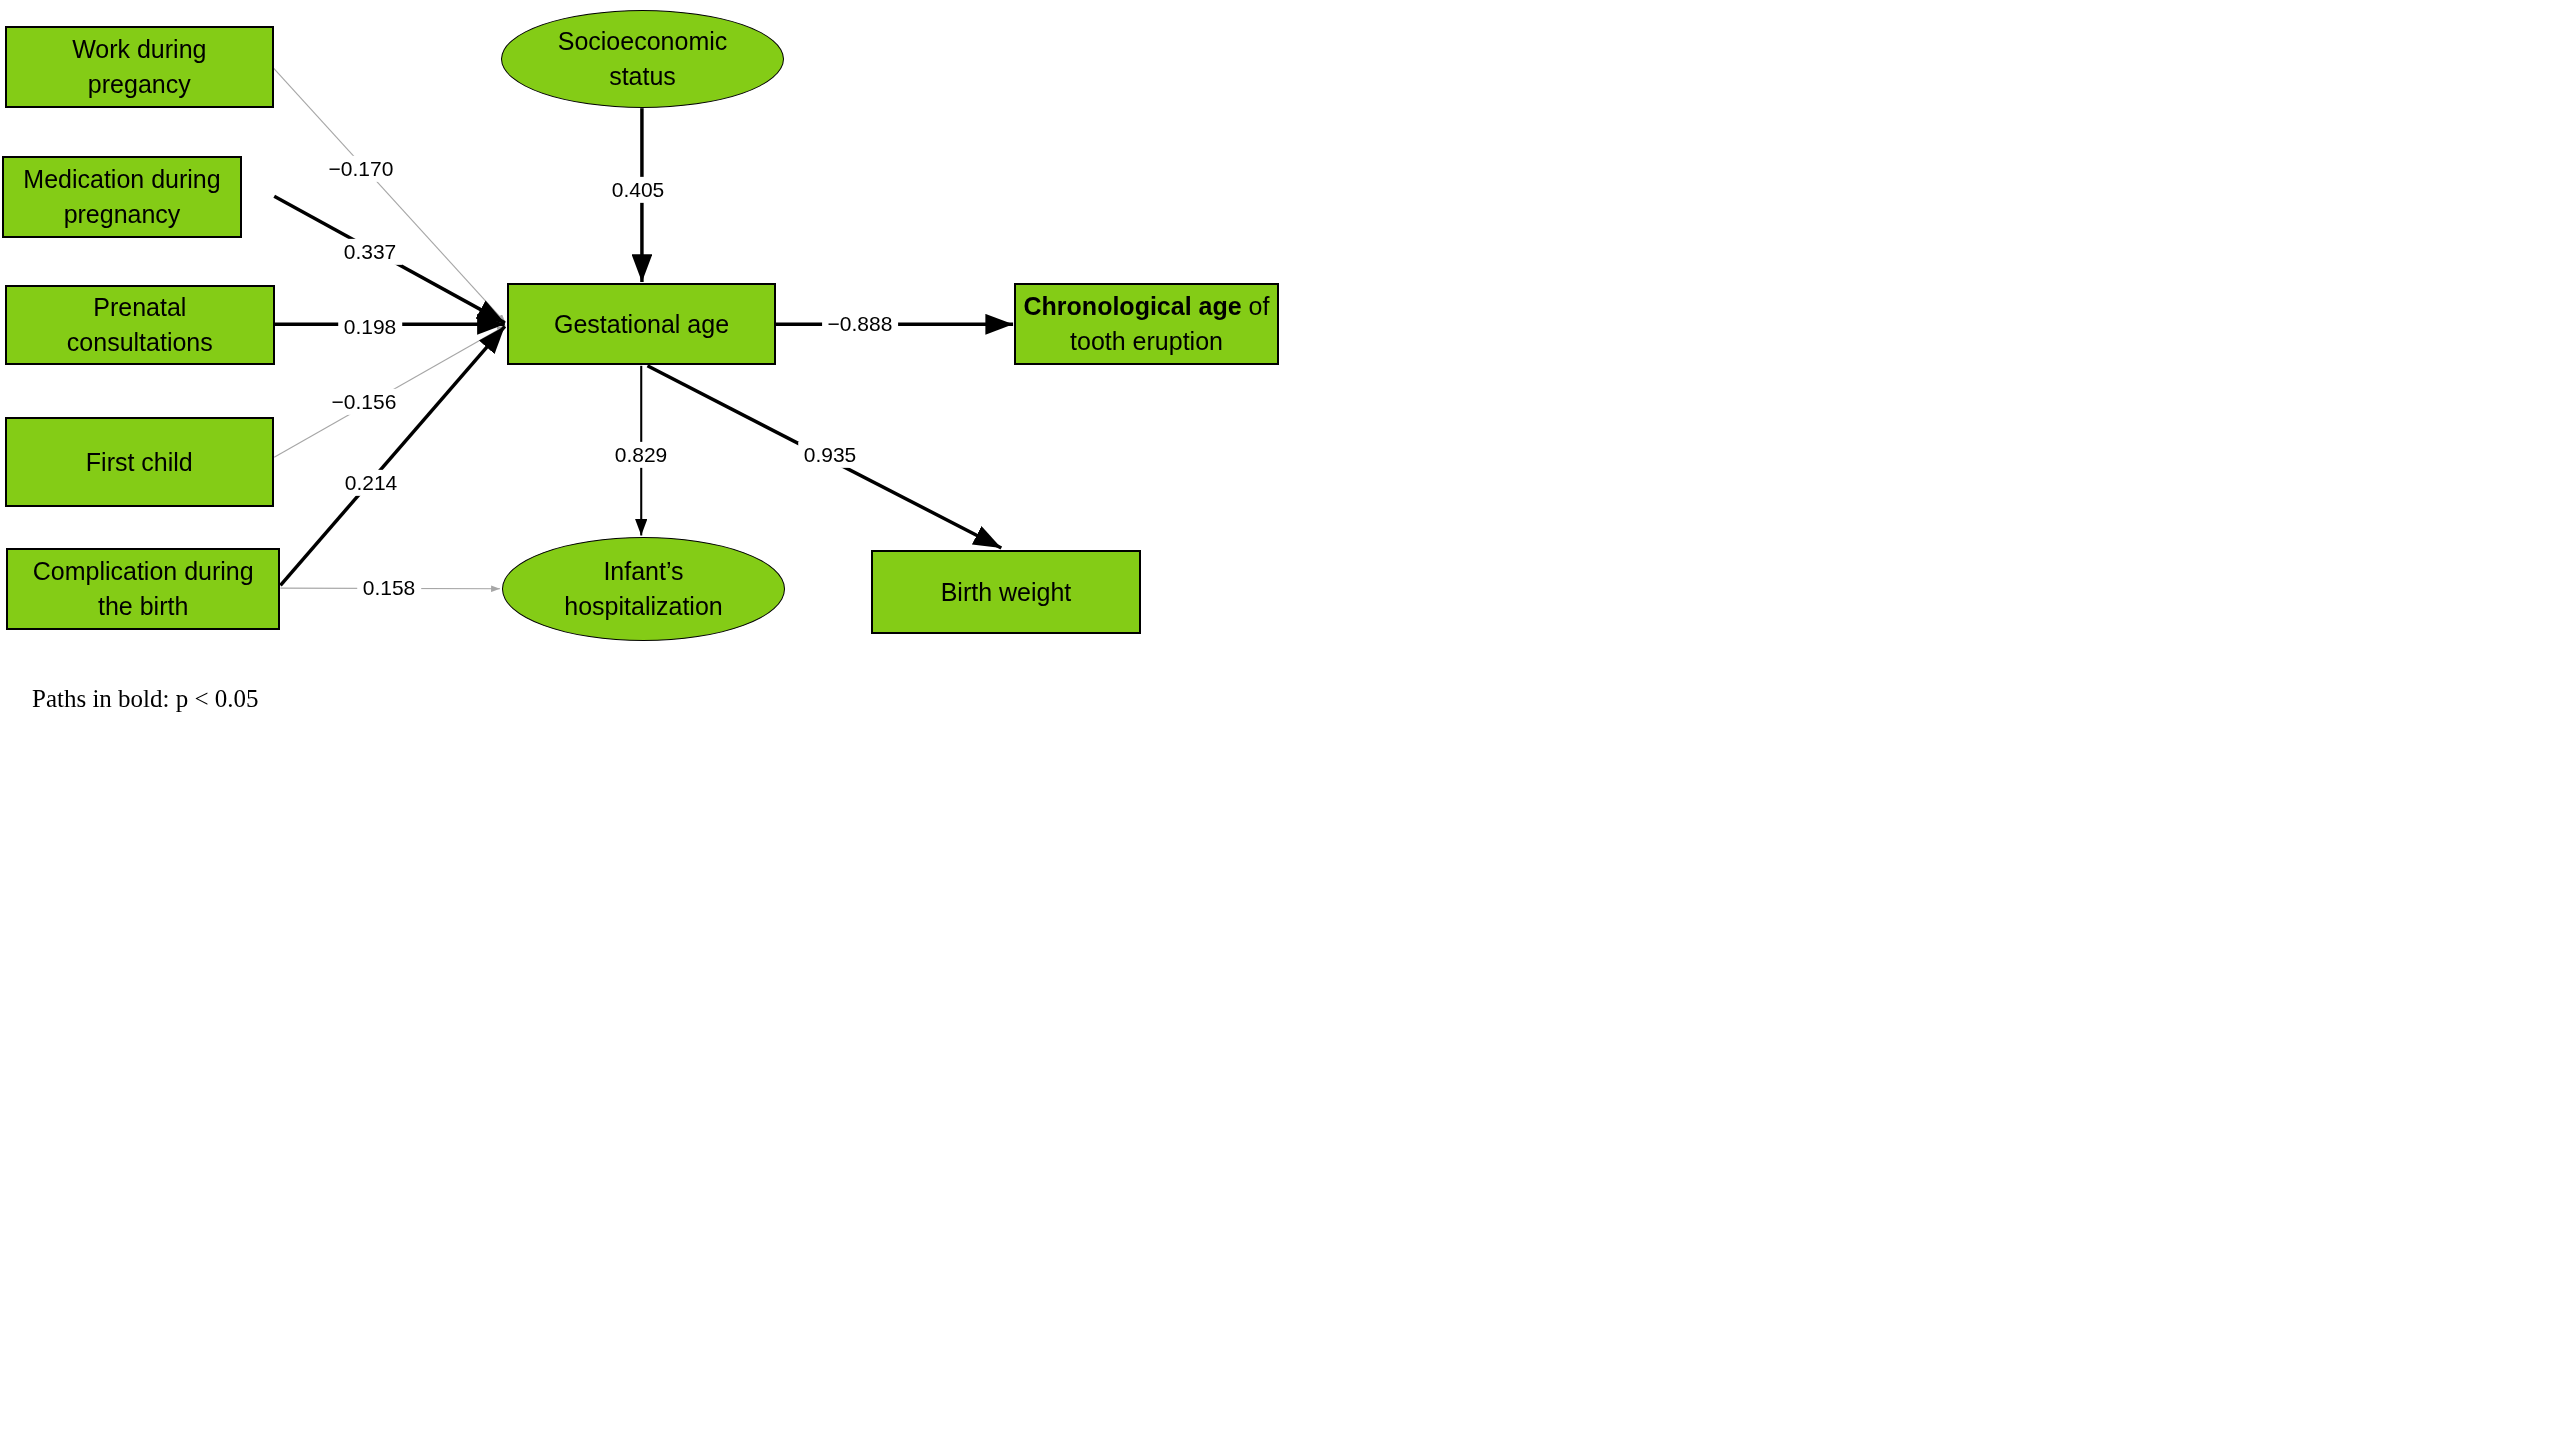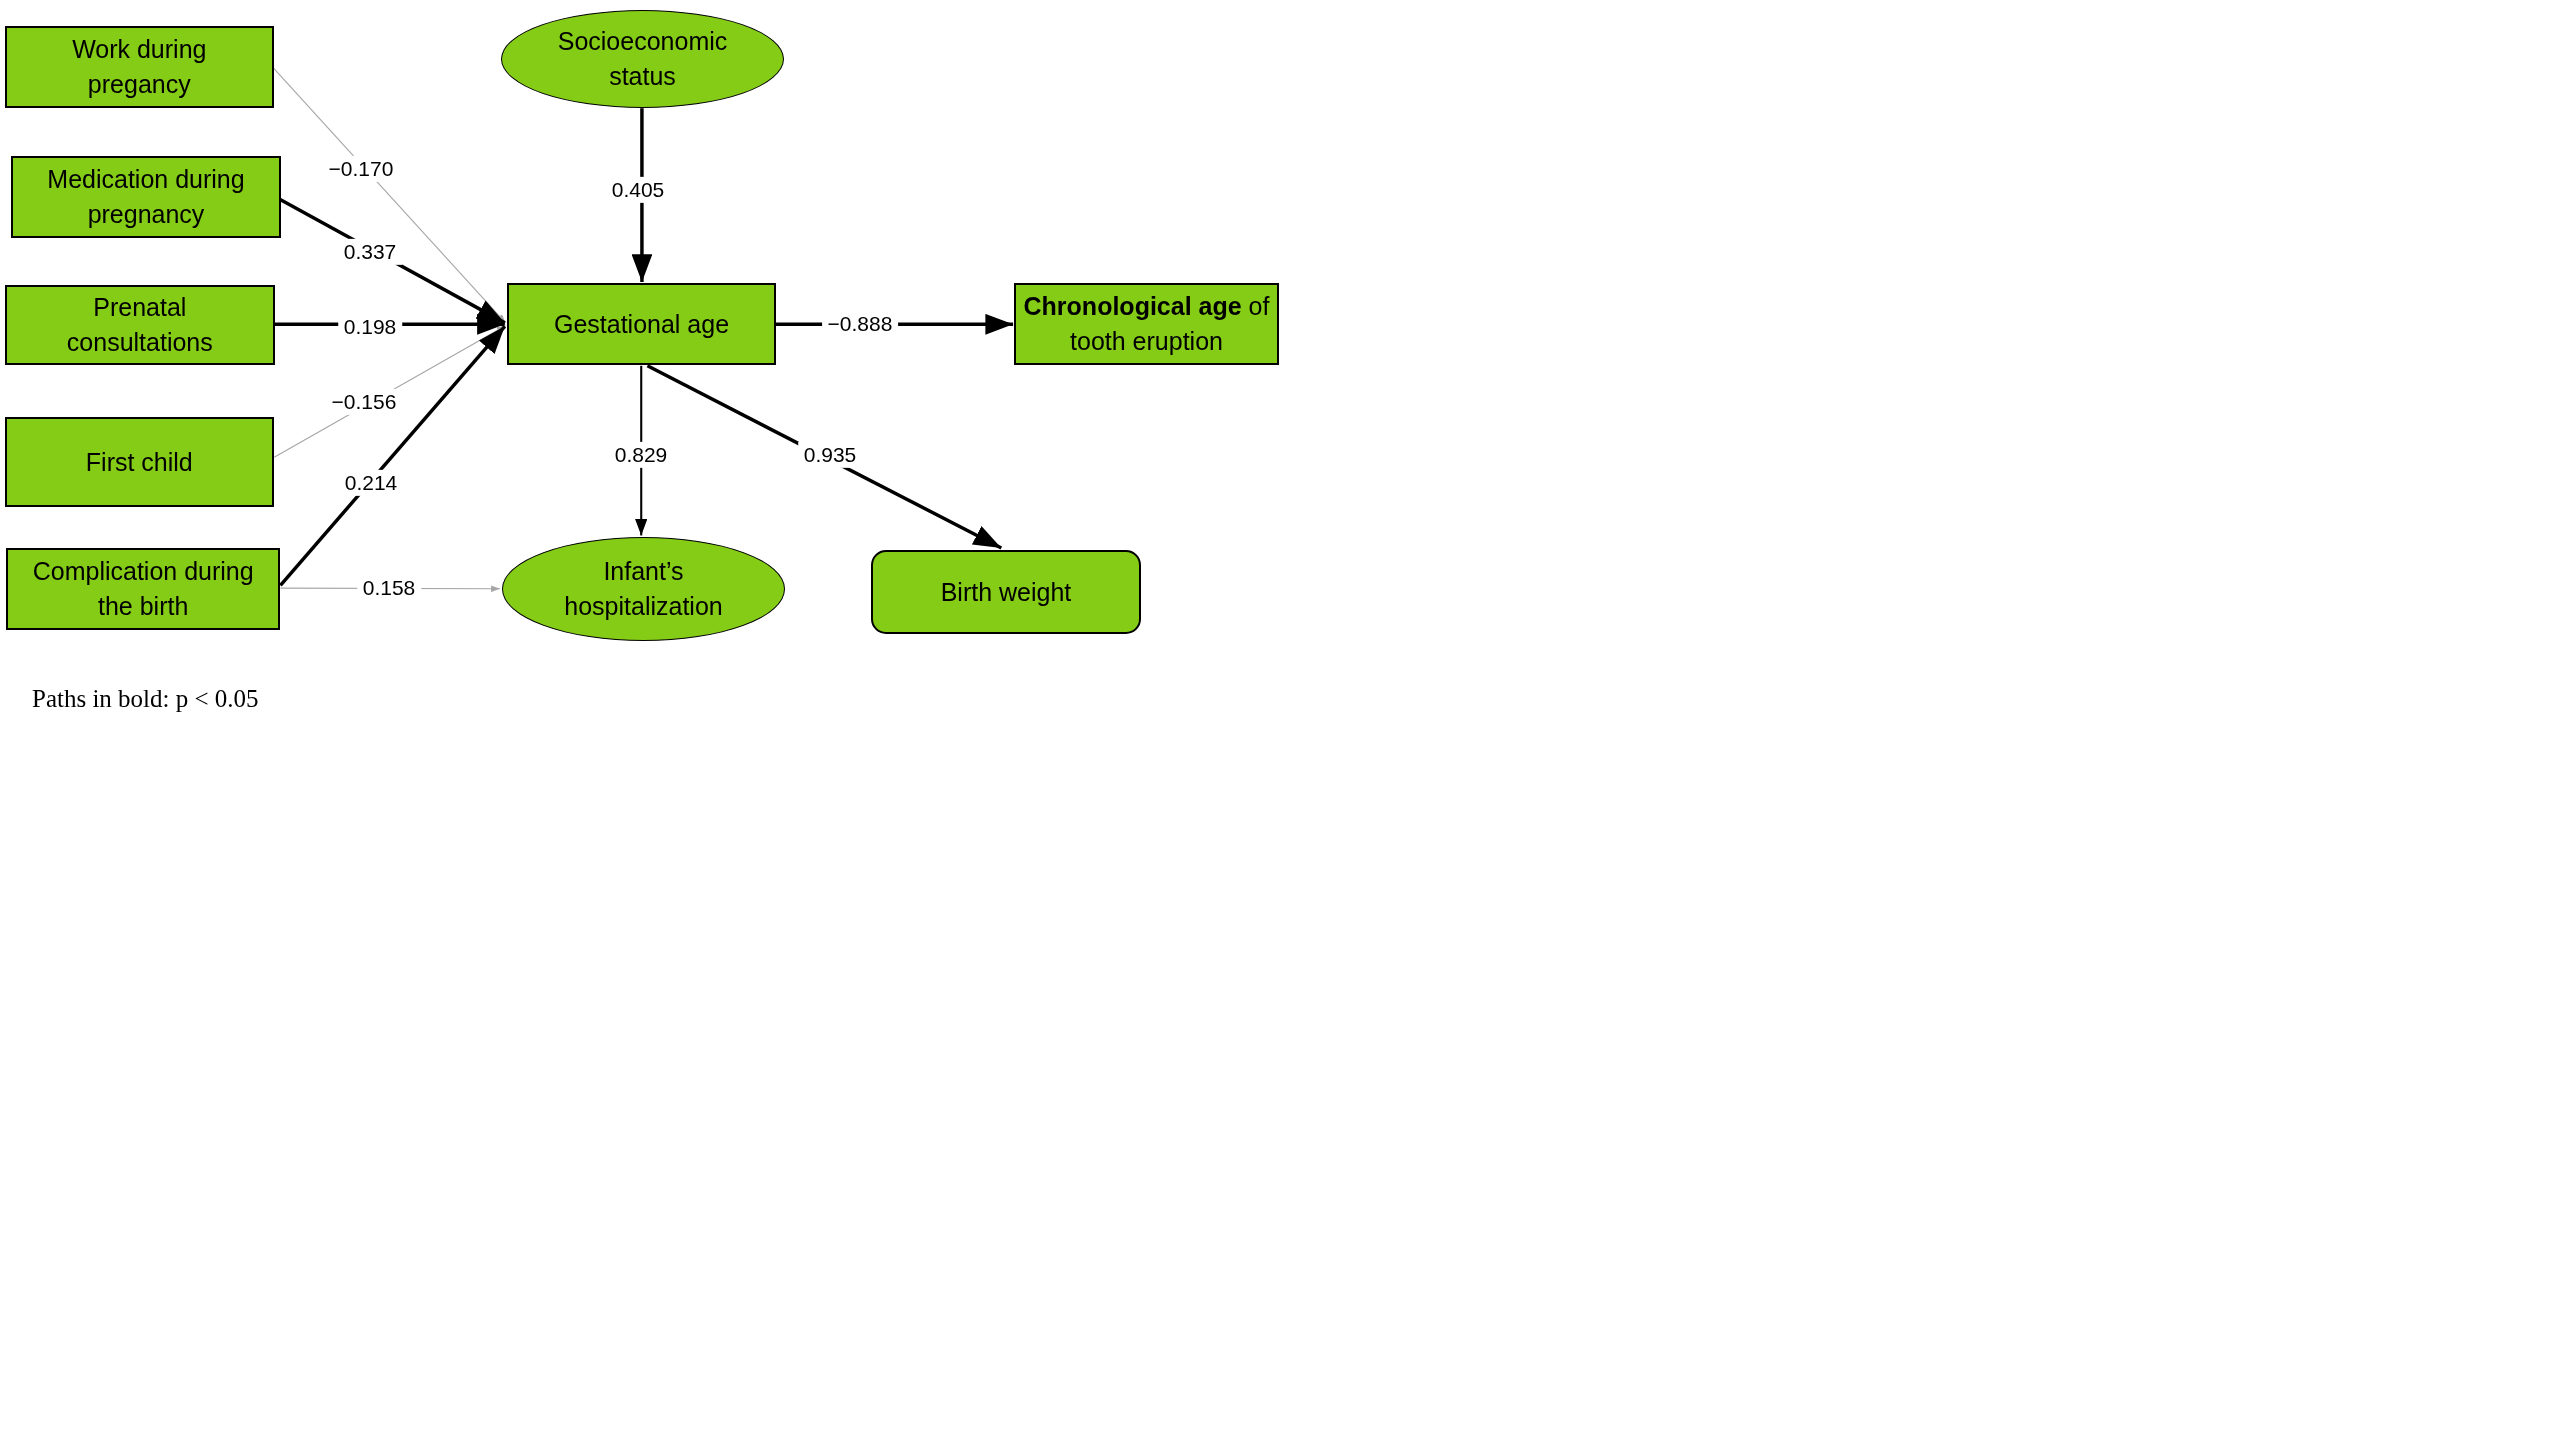--- a/index.html
+++ b/index.html
@@ -84,21 +84,21 @@
     <line x1="926" y1="528" x2="926" y2="773" stroke="#000000" stroke-width="3" marker-end="url(#ah-black)"></line>
     <line x1="935" y1="528" x2="1446" y2="791" stroke="#000000" stroke-width="5" marker-end="url(#ah-black)"></line>
     <line x1="405" y1="849" x2="722" y2="850" stroke="#a6a6a6" stroke-width="1.6" marker-end="url(#ah-gray)"></line>
   </svg>
 
   <div class="node rect thick" style="left:4.8px; top:26px; width:269px; height:82px;">
     <div>Work during</div>
     <div>pregancy</div>
   </div>
 
-  <div class="node rect thick" style="left:11px; top:156px; width:270px; height:82px;">
+  <div class="node rect thick" style="left:2px; top:156px; width:240px; height:82px;">
     <div>Medication during</div>
     <div>pregnancy</div>
   </div>
 
   <div class="node rect" style="left:4.8px; top:285px; width:270px; height:80px;">
     <div>Prenatal</div>
     <div>consultations</div>
   </div>
 
   <div class="node rect" style="left:4.8px; top:417px; width:269px; height:90px;">
@@ -122,21 +122,21 @@
   <div class="node rect" style="left:1014px; top:283px; width:265px; height:82px;">
     <div><span class="b">Chronological age</span><span> of</span></div>
     <div>tooth eruption</div>
   </div>
 
   <div class="node ellipse" style="left:502px; top:537px; width:283px; height:104px;">
     <div>Infant’s</div>
     <div>hospitalization</div>
   </div>
 
-  <div class="node rect" style="left:871px; top:550px; width:270px; height:84px;border-radius:15px;">
+  <div class="node rect" style="left:871px; top:550px; width:270px; height:84px;">
     <div>Birth weight</div>
   </div>
 
   <div class="coef" style="left:361px; top:169px;">−0.170</div>
   <div class="coef" style="left:370px; top:252px;">0.337</div>
   <div class="coef" style="left:370px; top:327px;">0.198</div>
   <div class="coef" style="left:364px; top:402px;">−0.156</div>
   <div class="coef" style="left:371px; top:483px;">0.214</div>
   <div class="coef" style="left:638px; top:190px;">0.405</div>
   <div class="coef" style="left:860px; top:324px;">−0.888</div>

